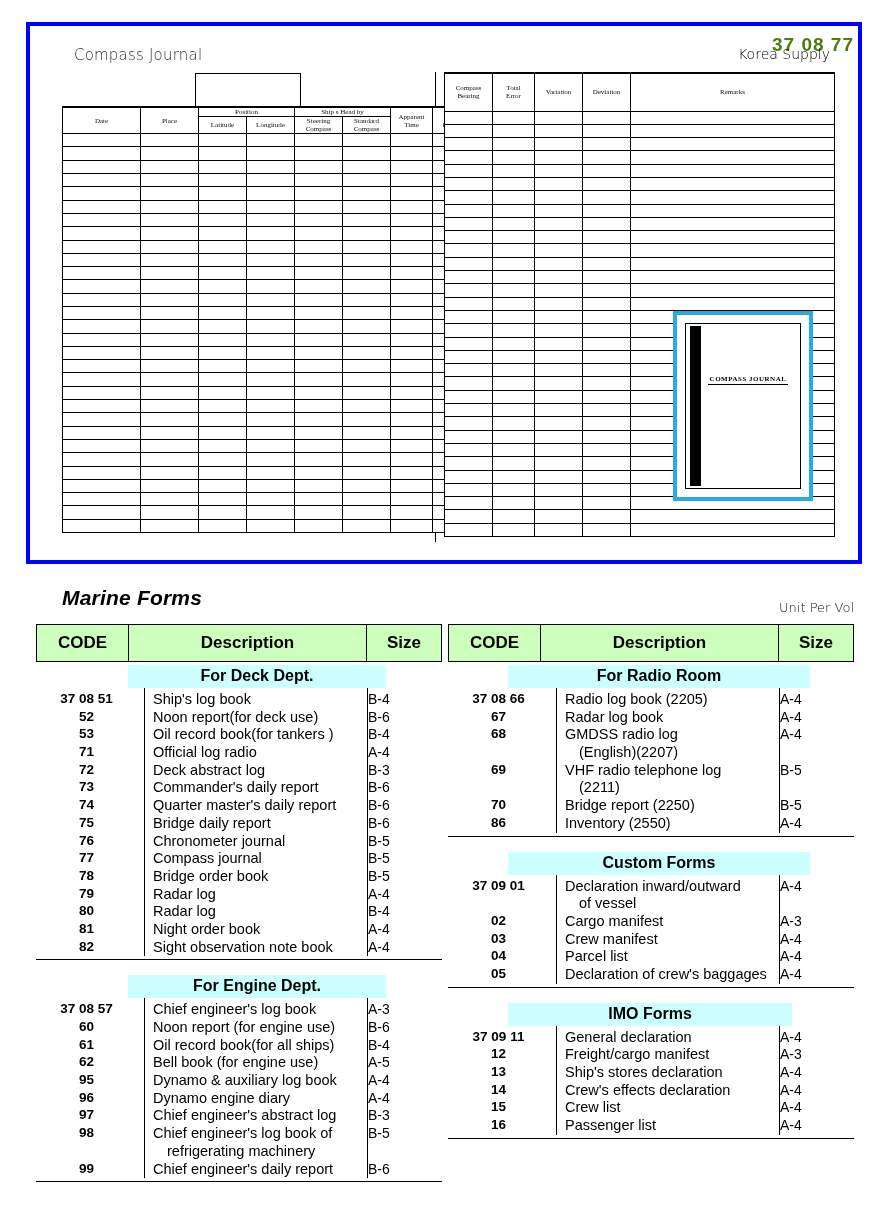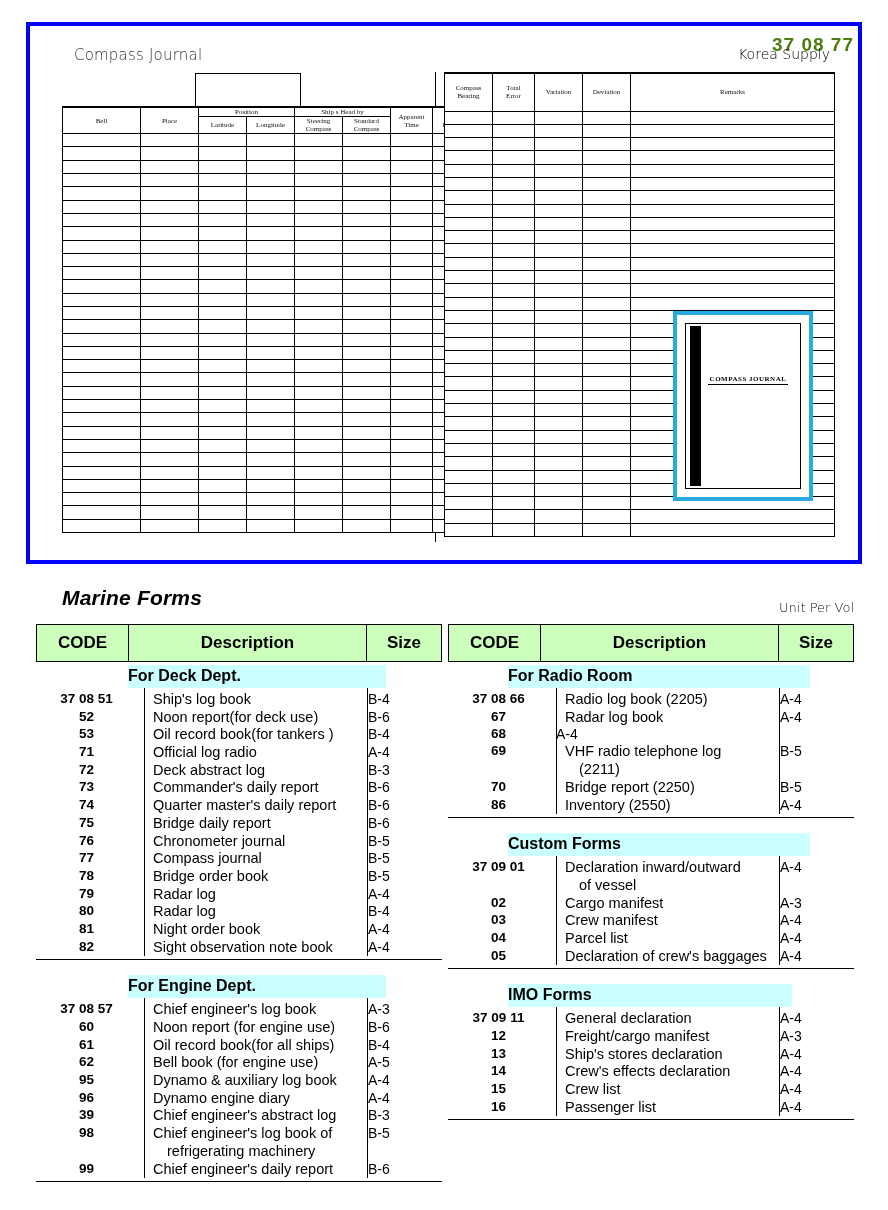--- a/index.html
+++ b/index.html
@@ -180,20 +180,21 @@
     font-weight: bold;
     font-size: 17px;
   }
   .ch-code { width: 92px; border-right: 1px solid #000; }
   .ch-desc { flex: 1; border-right: 1px solid #000; }
   .ch-size { width: 74px; }
 
   
   .section-band {
     background: #ccffff;
+    text-align: center;
     font-weight: bold;
     font-size: 16px;
     padding: 2px 0 3px 0;
     margin: 3px 0 0 0;
   }
   .band-indent-1 { margin-left: 92px; margin-right: 56px; }
   .band-indent-2 { margin-left: 60px; margin-right: 44px; }
   .band-indent-3 { margin-left: 60px; margin-right: 62px; }
 
   
@@ -267,21 +268,21 @@
             <col style="width:58px">
           <col style="width:48px">
             <col style="width:48px">
           <col style="width:48px">
             <col style="width:48px">
           <col style="width:42px">
             <col style="width:42px">
         </colgroup>
         <thead>
           <tr>
-            <th rowspan="2" class="hcell">Bell</th>
+            <th rowspan="2" class="hcell">Date</th>
             <th rowspan="2" class="hcell">Place</th>
             <th colspan="2" class="hcell">Position</th>
             <th colspan="2" class="hcell">Ship s Head by</th>
             <th rowspan="2" class="hcell">Apparent<br>Time</th>
             <th rowspan="2" class="hcell">True<br>Bearing</th>
           </tr>
           <tr>
             <th class="hcell">Latitude</th>
             <th class="hcell">Longitude</th>
             <th class="hcell">Steering<br>Compass</th>
@@ -968,21 +969,21 @@
           <div class="it-code">95</div>
           <div class="it-desc">Dynamo &amp; auxiliary log book</div>
           <div class="it-size">A-4</div>
         </div>
         <div class="item-row">
           <div class="it-code">96</div>
           <div class="it-desc">Dynamo engine diary</div>
           <div class="it-size">A-4</div>
         </div>
         <div class="item-row">
-          <div class="it-code">39</div>
+          <div class="it-code">97</div>
           <div class="it-desc">Chief engineer's abstract log</div>
           <div class="it-size">B-3</div>
         </div>
         <div class="item-row">
           <div class="it-code">98</div>
           <div class="it-desc">Chief engineer's log book of<span class="cont">refrigerating machinery</span></div>
           <div class="it-size">B-5</div>
         </div>
         <div class="item-row">
           <div class="it-code">99</div>
@@ -1009,20 +1010,21 @@
           <div class="it-desc">Radio log book (2205)</div>
           <div class="it-size">A-4</div>
         </div>
         <div class="item-row">
           <div class="it-code">67</div>
           <div class="it-desc">Radar log book</div>
           <div class="it-size">A-4</div>
         </div>
         <div class="item-row">
           <div class="it-code">68</div>
+          <div class="it-desc">GMDSS radio log<span class="cont">(English)(2207)</span></div>
           <div class="it-size">A-4</div>
         </div>
         <div class="item-row">
           <div class="it-code">69</div>
           <div class="it-desc">VHF radio telephone log<span class="cont">(2211)</span></div>
           <div class="it-size">B-5</div>
         </div>
         <div class="item-row">
           <div class="it-code">70</div>
           <div class="it-desc">Bridge report (2250)</div>

